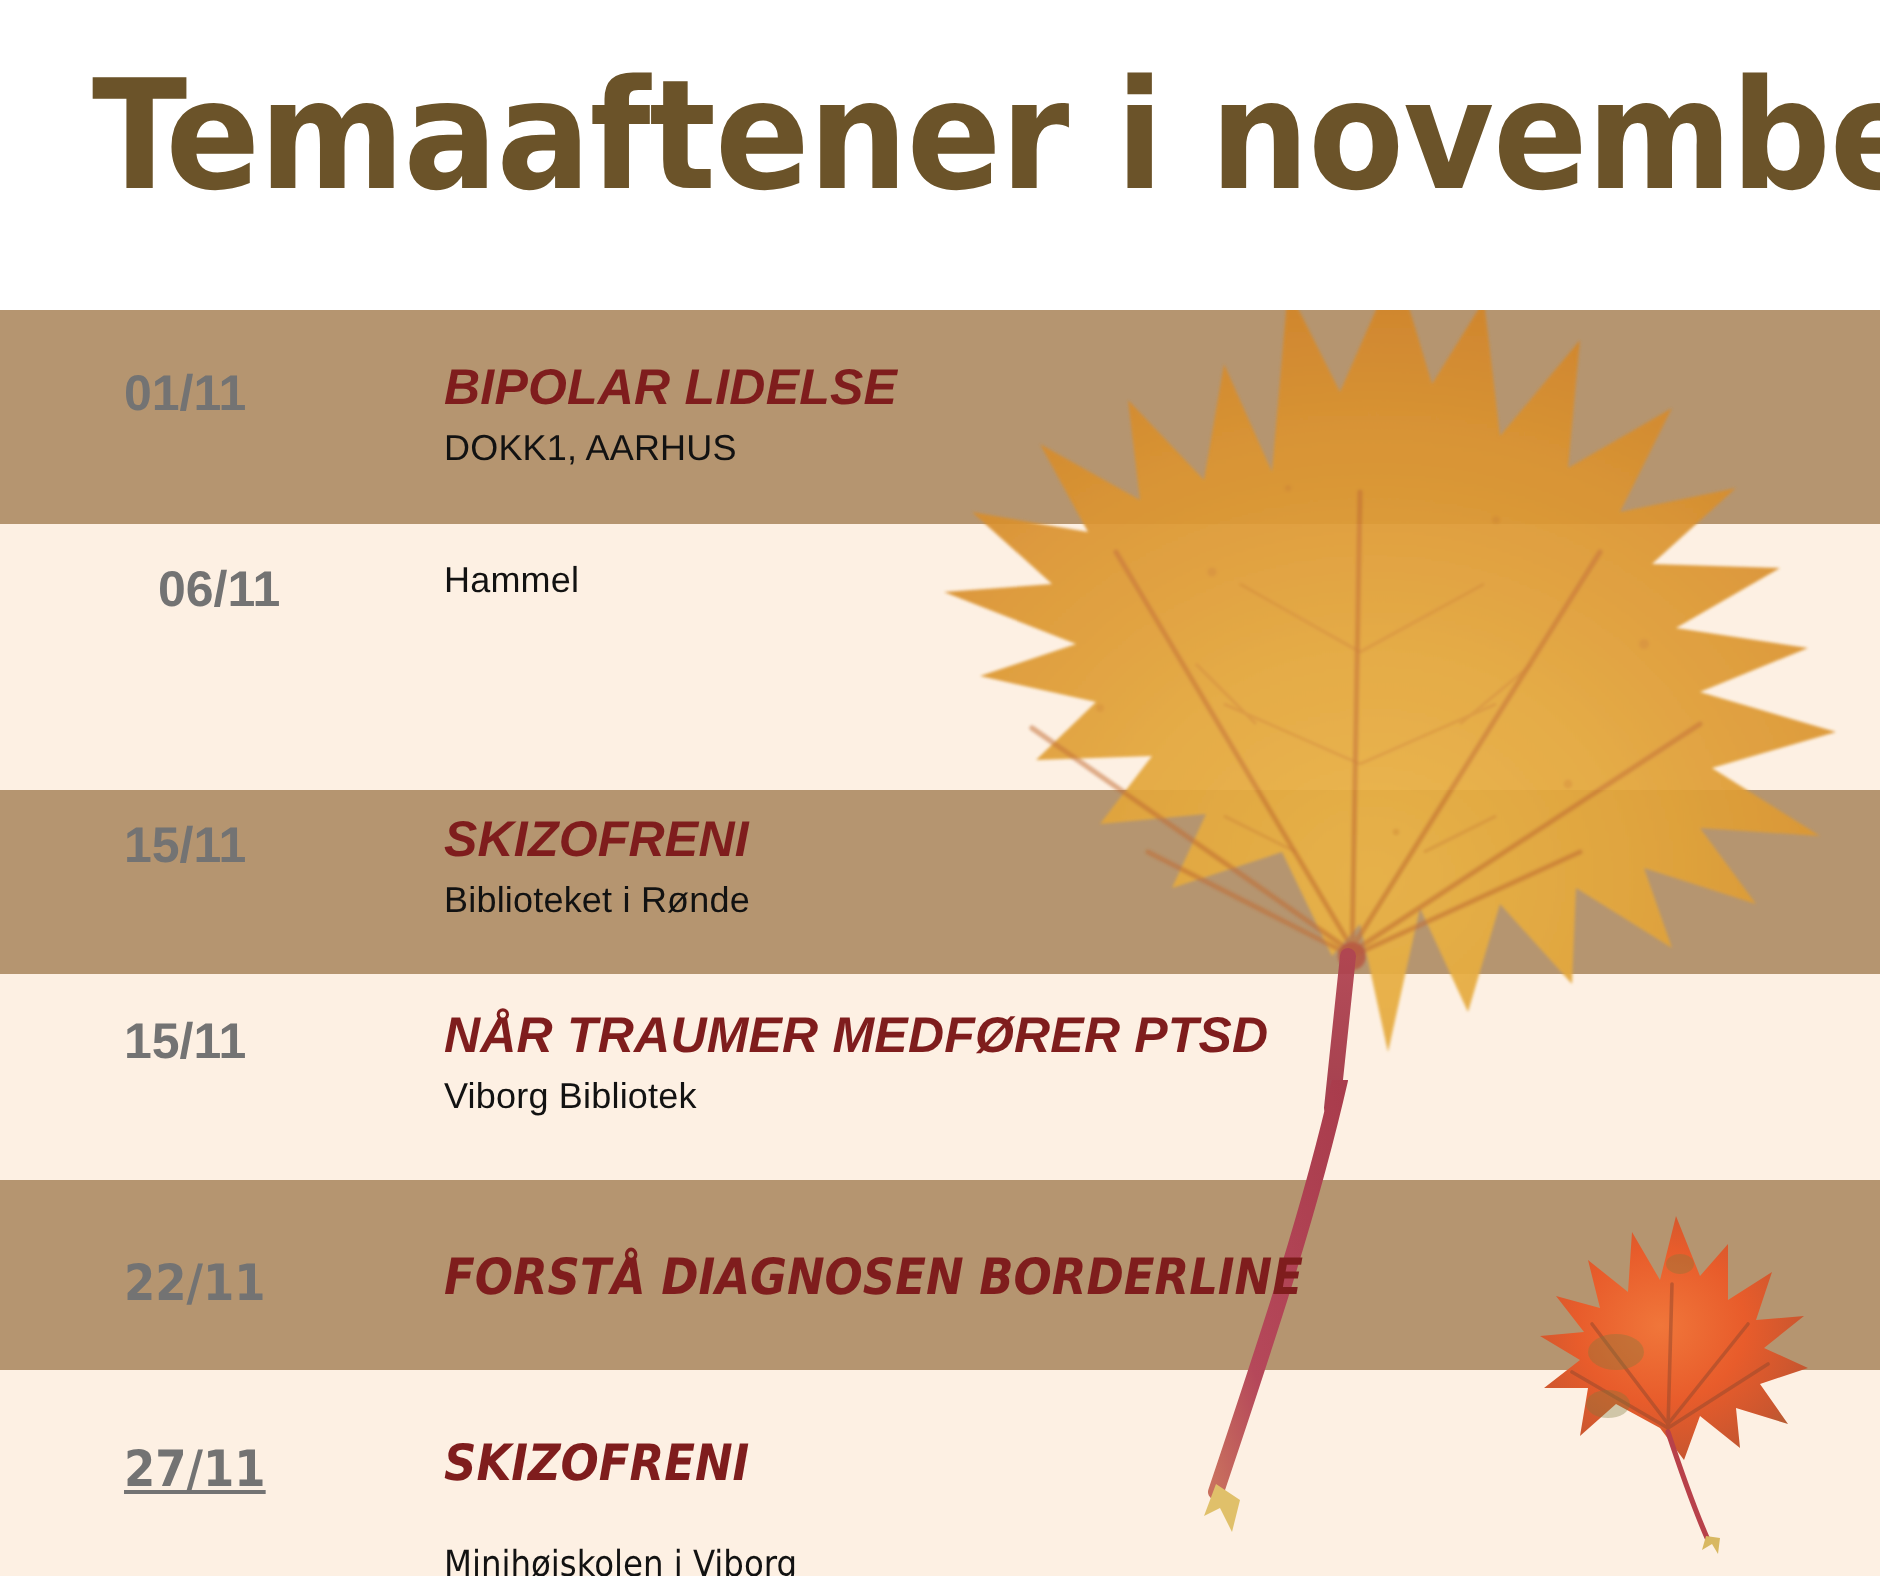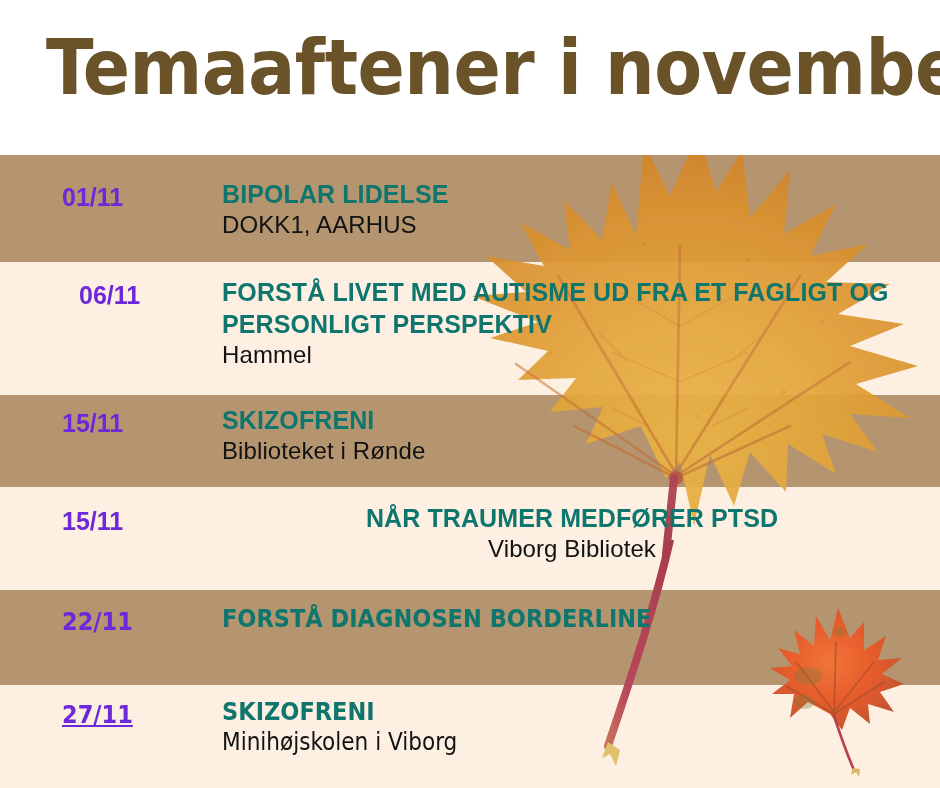--- a/index.html
+++ b/index.html
@@ -100,49 +100,51 @@
   }
   .row {
     position: absolute;
     left: 0;
     width: 940px;
   }
   .row-date {
     position: absolute;
     left: 62px;
     font-weight: 700;
-    color: #6d28d9;
+    color: #737373;
     font-size: 25px;
     line-height: 30px;
     letter-spacing: 0px;
   }
   .row-text {
     position: absolute;
     left: 222px;
     width: 700px;
   }
   .row-title {
     font-weight: 700;
-    color: #0f766e;
+    color: #7f1d1d;
     font-size: 25px;
     line-height: 32px;
     letter-spacing: 0.1px;
+    font-style: italic;
   }
   .row-venue {
     font-weight: 400;
     color: #121212;
-    font-size: 24px;
+    font-size: 18px;
     line-height: 29px;
     letter-spacing: 0.1px;
   }
   .narrow .row-date,
   .narrow .row-title,
   .narrow .row-venue {
     font-family: "Liberation Sans Narrow", "DejaVu Sans Condensed", "Liberation Sans", sans-serif;
     letter-spacing: 0px;
+    margin-top: 20px;
   }
 </style>
 </head>
 <body>
 
 <div id="poster">
 
   <div class="bands">
       <div class="band" style="top: 155px; height: 107px; background: rgb(181, 149, 112);"></div>
       <div class="band" style="top: 262px; height: 133px; background: rgb(253, 240, 227);"></div>
@@ -278,34 +280,33 @@
       <div class="row" style="top: 0px;">
         <div class="row-date" style="top: 182px;">01/11</div>
         <div class="row-text" style="top: 178px;">
           <div class="row-title">BIPOLAR LIDELSE</div>
           <div class="row-venue">DOKK1, AARHUS</div>
         </div>
       </div>
       <div class="row" style="top: 0px;">
         <div class="row-date" style="top: 280px; margin-left: 17px;">06/11</div>
         <div class="row-text" style="top: 276px;">
-          <div class="row-title">FORSTÅ LIVET MED AUTISME UD FRA ET FAGLIGT OG PERSONLIGT PERSPEKTIV</div>
           <div class="row-venue">Hammel</div>
         </div>
       </div>
       <div class="row" style="top: 0px;">
         <div class="row-date" style="top: 408px;">15/11</div>
         <div class="row-text" style="top: 404px;">
           <div class="row-title">SKIZOFRENI</div>
           <div class="row-venue">Biblioteket i Rønde</div>
         </div>
       </div>
       <div class="row" style="top: 0px;">
         <div class="row-date" style="top: 506px;">15/11</div>
-        <div class="row-text" style="top: 502px; text-align: center;">
+        <div class="row-text" style="top: 502px;">
           <div class="row-title">NÅR TRAUMER MEDFØRER PTSD</div>
           <div class="row-venue">Viborg Bibliotek</div>
         </div>
       </div>
       <div class="row narrow" style="top: 0px;">
         <div class="row-date" style="top: 607px;">22/11</div>
         <div class="row-text" style="top: 603px;">
           <div class="row-title">FORSTÅ DIAGNOSEN BORDERLINE</div>
         </div>
       </div>

